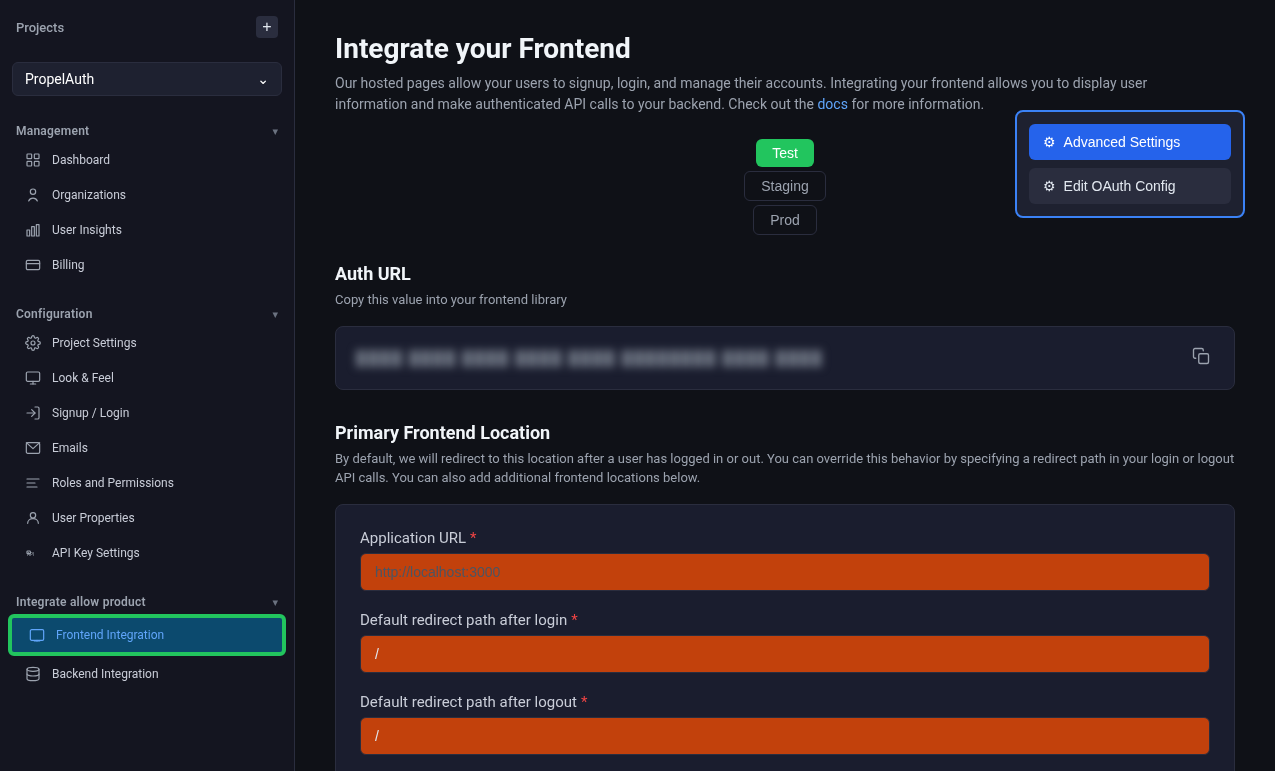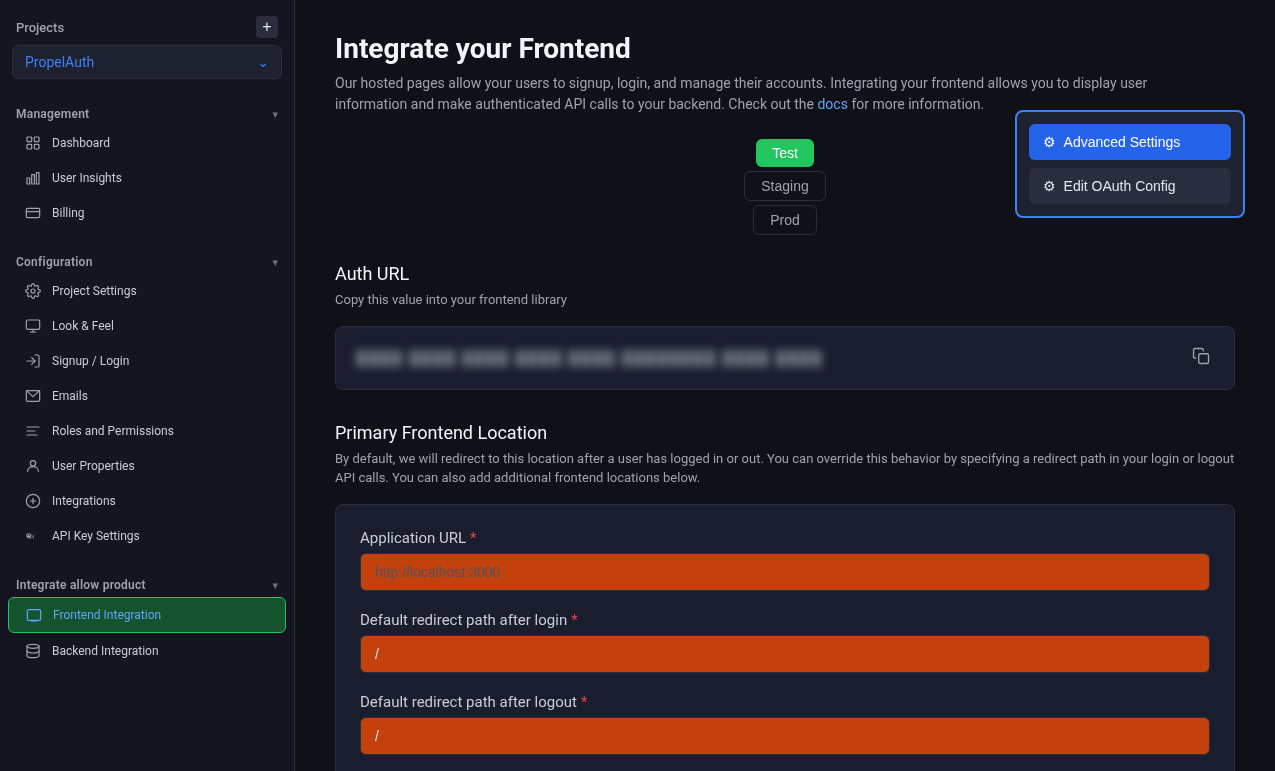--- a/index.html
+++ b/index.html
@@ -26,21 +26,21 @@
       overflow-x: hidden;
     }
     .sidebar::-webkit-scrollbar { width: 4px; }
     .sidebar::-webkit-scrollbar-track { background: #141520; }
     .sidebar::-webkit-scrollbar-thumb { background: #2a2d3e; }
 
     .sidebar-projects-header {
       display: flex;
       align-items: center;
       justify-content: space-between;
-      padding: 16px 16px 7px 16px;
+      padding: 16px 16px 24px 16px;
     }
     .sidebar-projects-label {
       font-size: 13px;
       color: #9ca3af;
       font-weight: 500;
     }
     .sidebar-add-btn {
       background: #2a2d3e;
       border: none;
       color: #e2e8f0;
@@ -51,21 +51,21 @@
       display: flex;
       align-items: center;
       justify-content: center;
       font-size: 16px;
     }
     .sidebar-project-select {
       margin: 0 12px 12px 12px;
       background: #1e2130;
       border: 1px solid #2a2d3e;
       border-radius: 6px;
-      color: #3b82f6;
+      color: #ffffff;
       font-size: 14px;
       padding: 8px 12px;
       display: flex;
       align-items: center;
       justify-content: space-between;
       cursor: pointer;
     }
 
     .sidebar-section {
       padding: 8px 0;
@@ -95,23 +95,23 @@
       gap: 10px;
       padding: 8px 16px;
       cursor: pointer;
       border-radius: 6px;
       margin: 1px 8px;
       font-size: 14px;
       color: #c9cdd8;
       transition: background 0.15s;
     }
     .sidebar-item.active {
-      background: #14532d;
+      background: #0c4a6e;
       color: #60a5fa;
-      border: 1px solid #22c55e;
+      border: 4px solid #22c55e;
     }
     .sidebar-item-icon {
       width: 18px;
       height: 18px;
       display: flex;
       align-items: center;
       justify-content: center;
       flex-shrink: 0;
       color: #9ca3af;
       font-size: 15px;
@@ -213,21 +213,21 @@
       background: #2a2d3e;
       color: #e2e8f0;
     }
     .popup-btn-icon {
       font-size: 14px;
     }
 
     
     .section-title {
       font-size: 18px;
-      font-weight: 400;
+      font-weight: 700;
       color: #f1f5f9;
       margin-bottom: 6px;
     }
     .section-desc {
       font-size: 13px;
       color: #9ca3af;
       margin-bottom: 16px;
       line-height: 1.5;
     }
 
@@ -344,20 +344,29 @@
             <rect x="14" y="3" width="7" height="7" rx="1"></rect>
             <rect x="3" y="14" width="7" height="7" rx="1"></rect>
             <rect x="14" y="14" width="7" height="7" rx="1"></rect>
           </svg>
       </span>
       <span class="sidebar-item-text">Dashboard</span>
     </div>
     <div class="sidebar-item">
       <span class="sidebar-item-icon">
         <svg class="icon-svg" viewBox="0 0 24 24">
+            <circle cx="12" cy="7" r="4"></circle>
+            <path d="M5.5 21a7 7 0 0 1 13 0"></path>
+          </svg>
+      </span>
+      <span class="sidebar-item-text">Organizations</span>
+    </div>
+    <div class="sidebar-item">
+      <span class="sidebar-item-icon">
+        <svg class="icon-svg" viewBox="0 0 24 24">
             <rect x="3" y="12" width="4" height="9"></rect>
             <rect x="10" y="7" width="4" height="14"></rect>
             <rect x="17" y="4" width="4" height="17"></rect>
           </svg>
       </span>
       <span class="sidebar-item-text">User Insights</span>
     </div>
     <div class="sidebar-item">
       <span class="sidebar-item-icon">
         <svg class="icon-svg" viewBox="0 0 24 24">
@@ -424,29 +433,20 @@
       <span class="sidebar-item-text">Roles and Permissions</span>
     </div>
     <div class="sidebar-item">
       <span class="sidebar-item-icon">
         <svg class="icon-svg" viewBox="0 0 24 24">
             <circle cx="12" cy="8" r="4"></circle>
             <path d="M4 20c0-4 3.6-7 8-7s8 3 8 7"></path>
           </svg>
       </span>
       <span class="sidebar-item-text">User Properties</span>
-    </div>
-    <div class="sidebar-item">
-      <span class="sidebar-item-icon">
-        <svg class="icon-svg" viewBox="0 0 24 24">
-            <path d="M12 2C6.48 2 2 6.48 2 12s4.48 10 10 10 10-4.48 10-10S17.52 2 12 2z"></path>
-            <path d="M8 12h8M12 8v8"></path>
-          </svg>
-      </span>
-      <span class="sidebar-item-text">Integrations</span>
     </div>
     <div class="sidebar-item">
       <span class="sidebar-item-icon">
         <svg class="icon-svg" viewBox="0 0 24 24">
             <rect x="3" y="9" width="5" height="4" rx="1"></rect>
             <text x="3" y="17" font-size="7" fill="currentColor" stroke="none">API</text>
           </svg>
       </span>
       <span class="sidebar-item-text">API Key Settings</span>
     </div>

